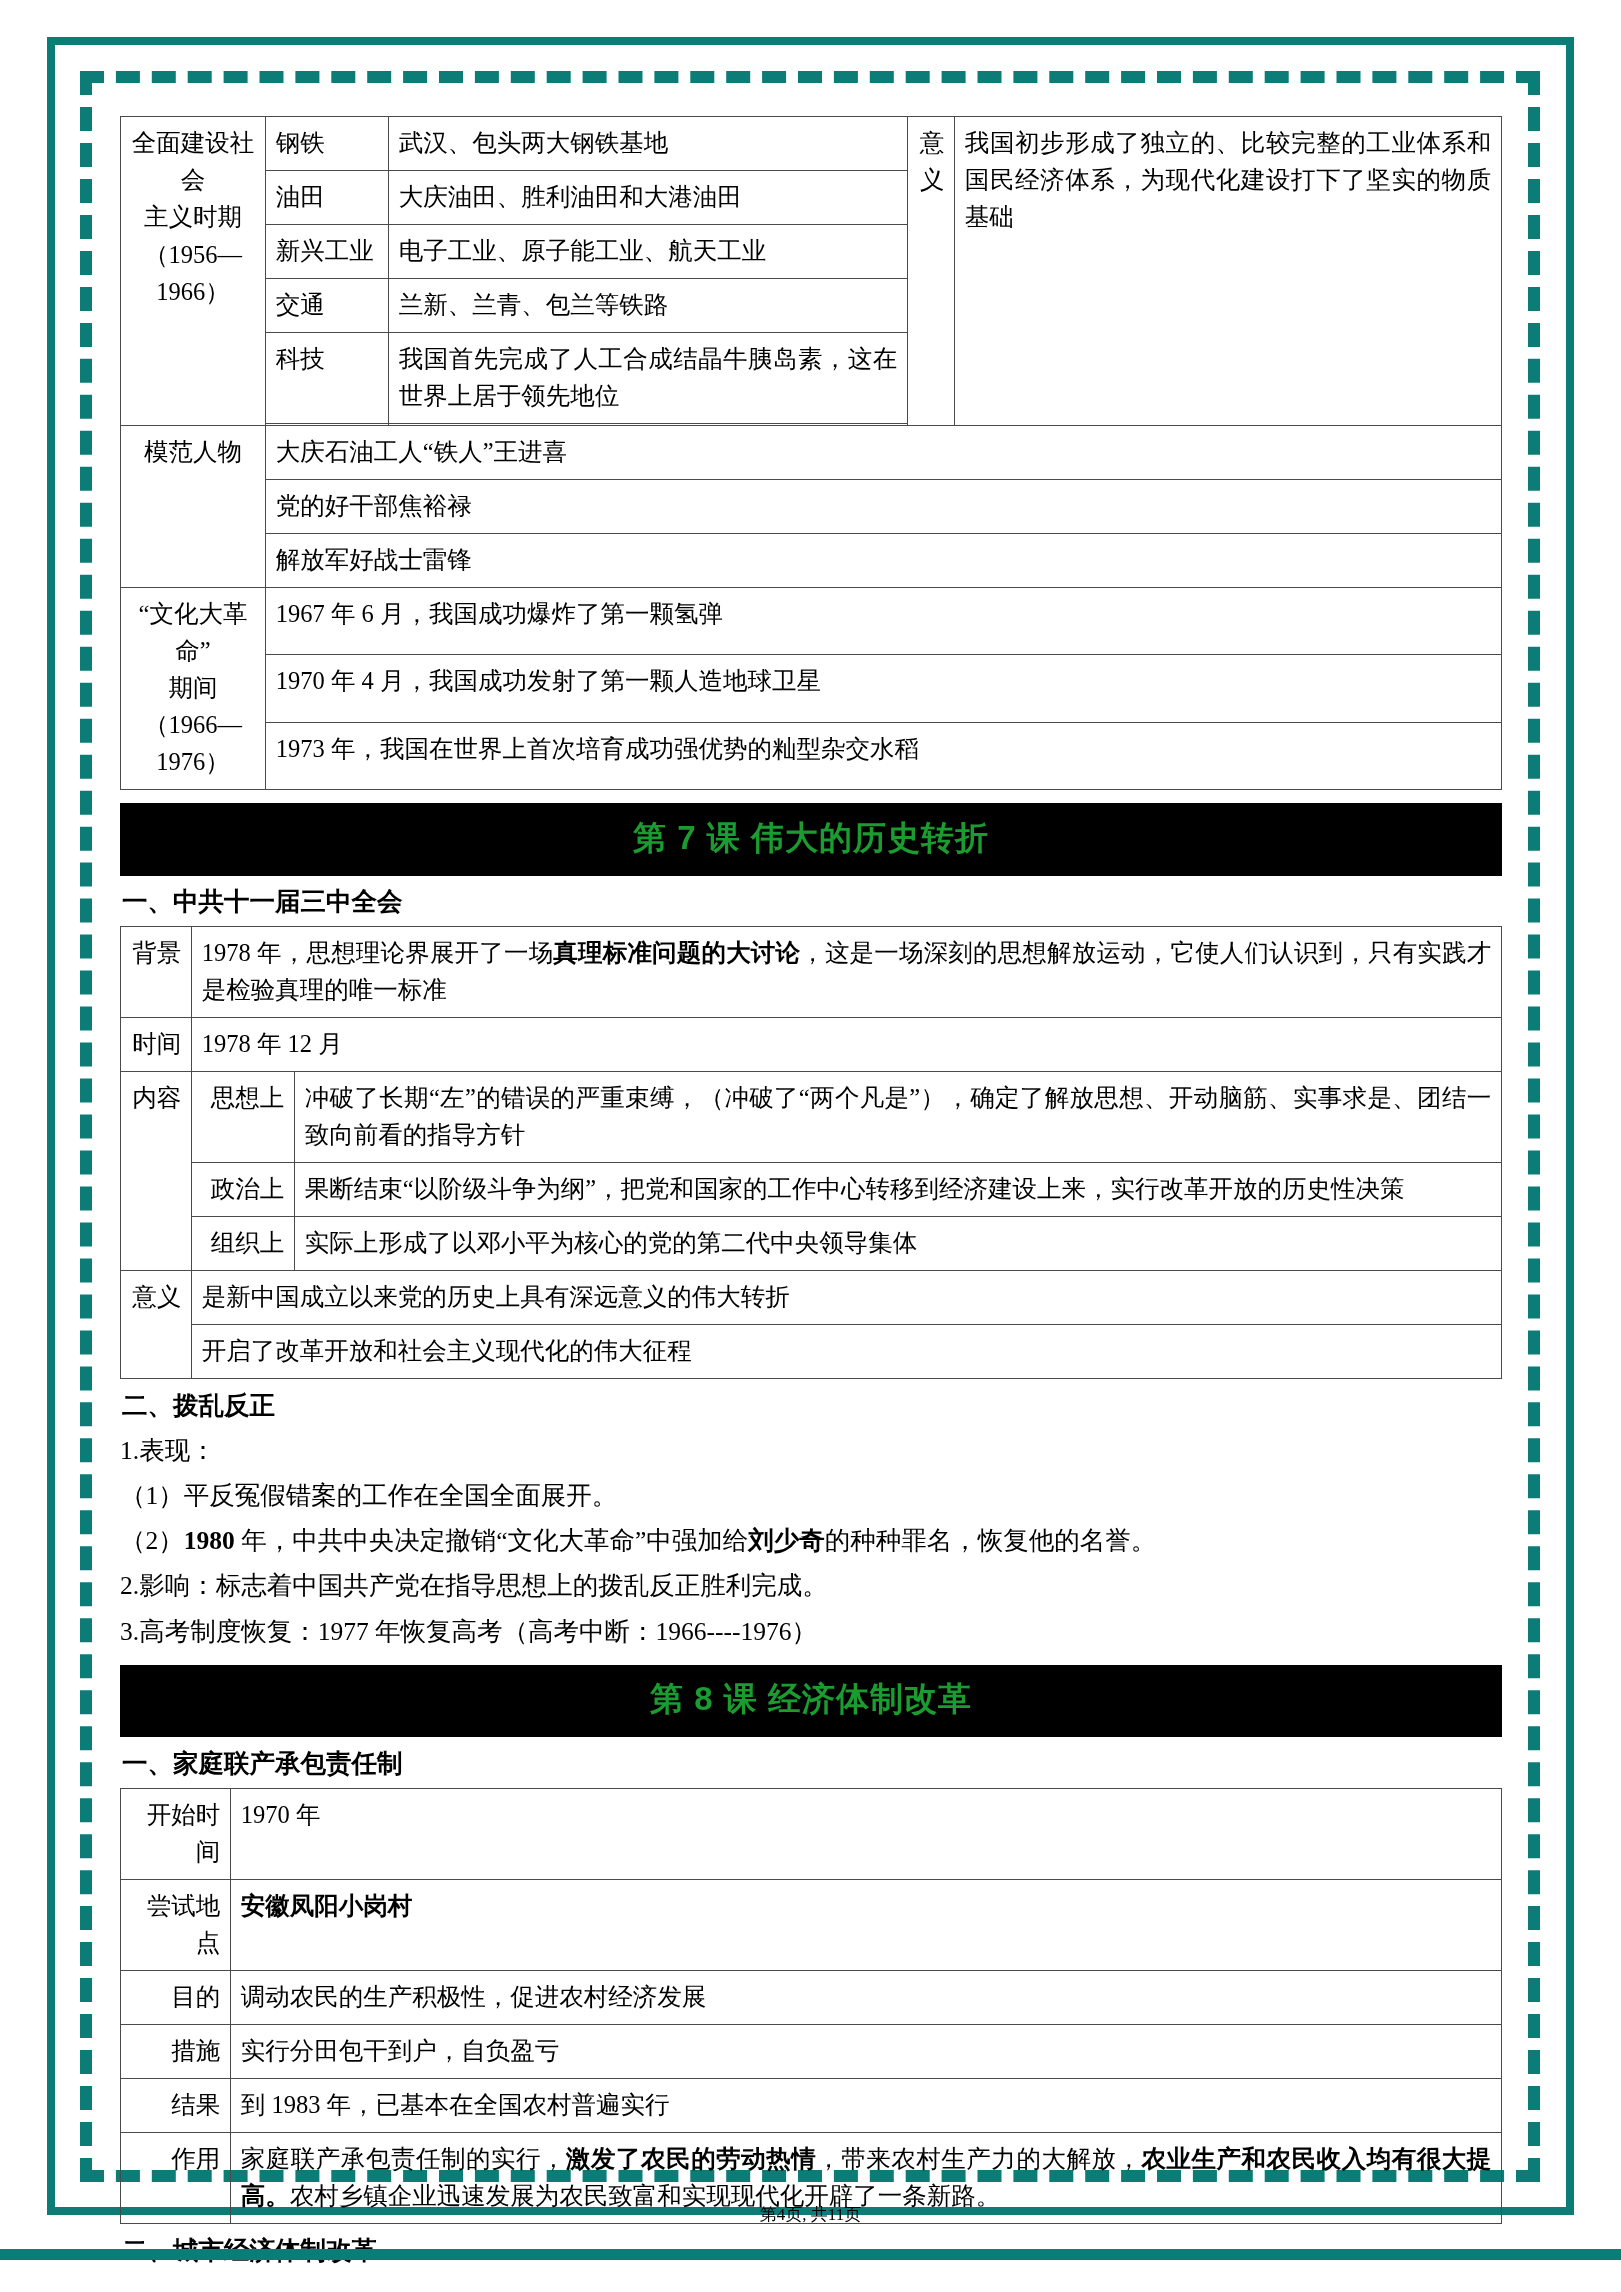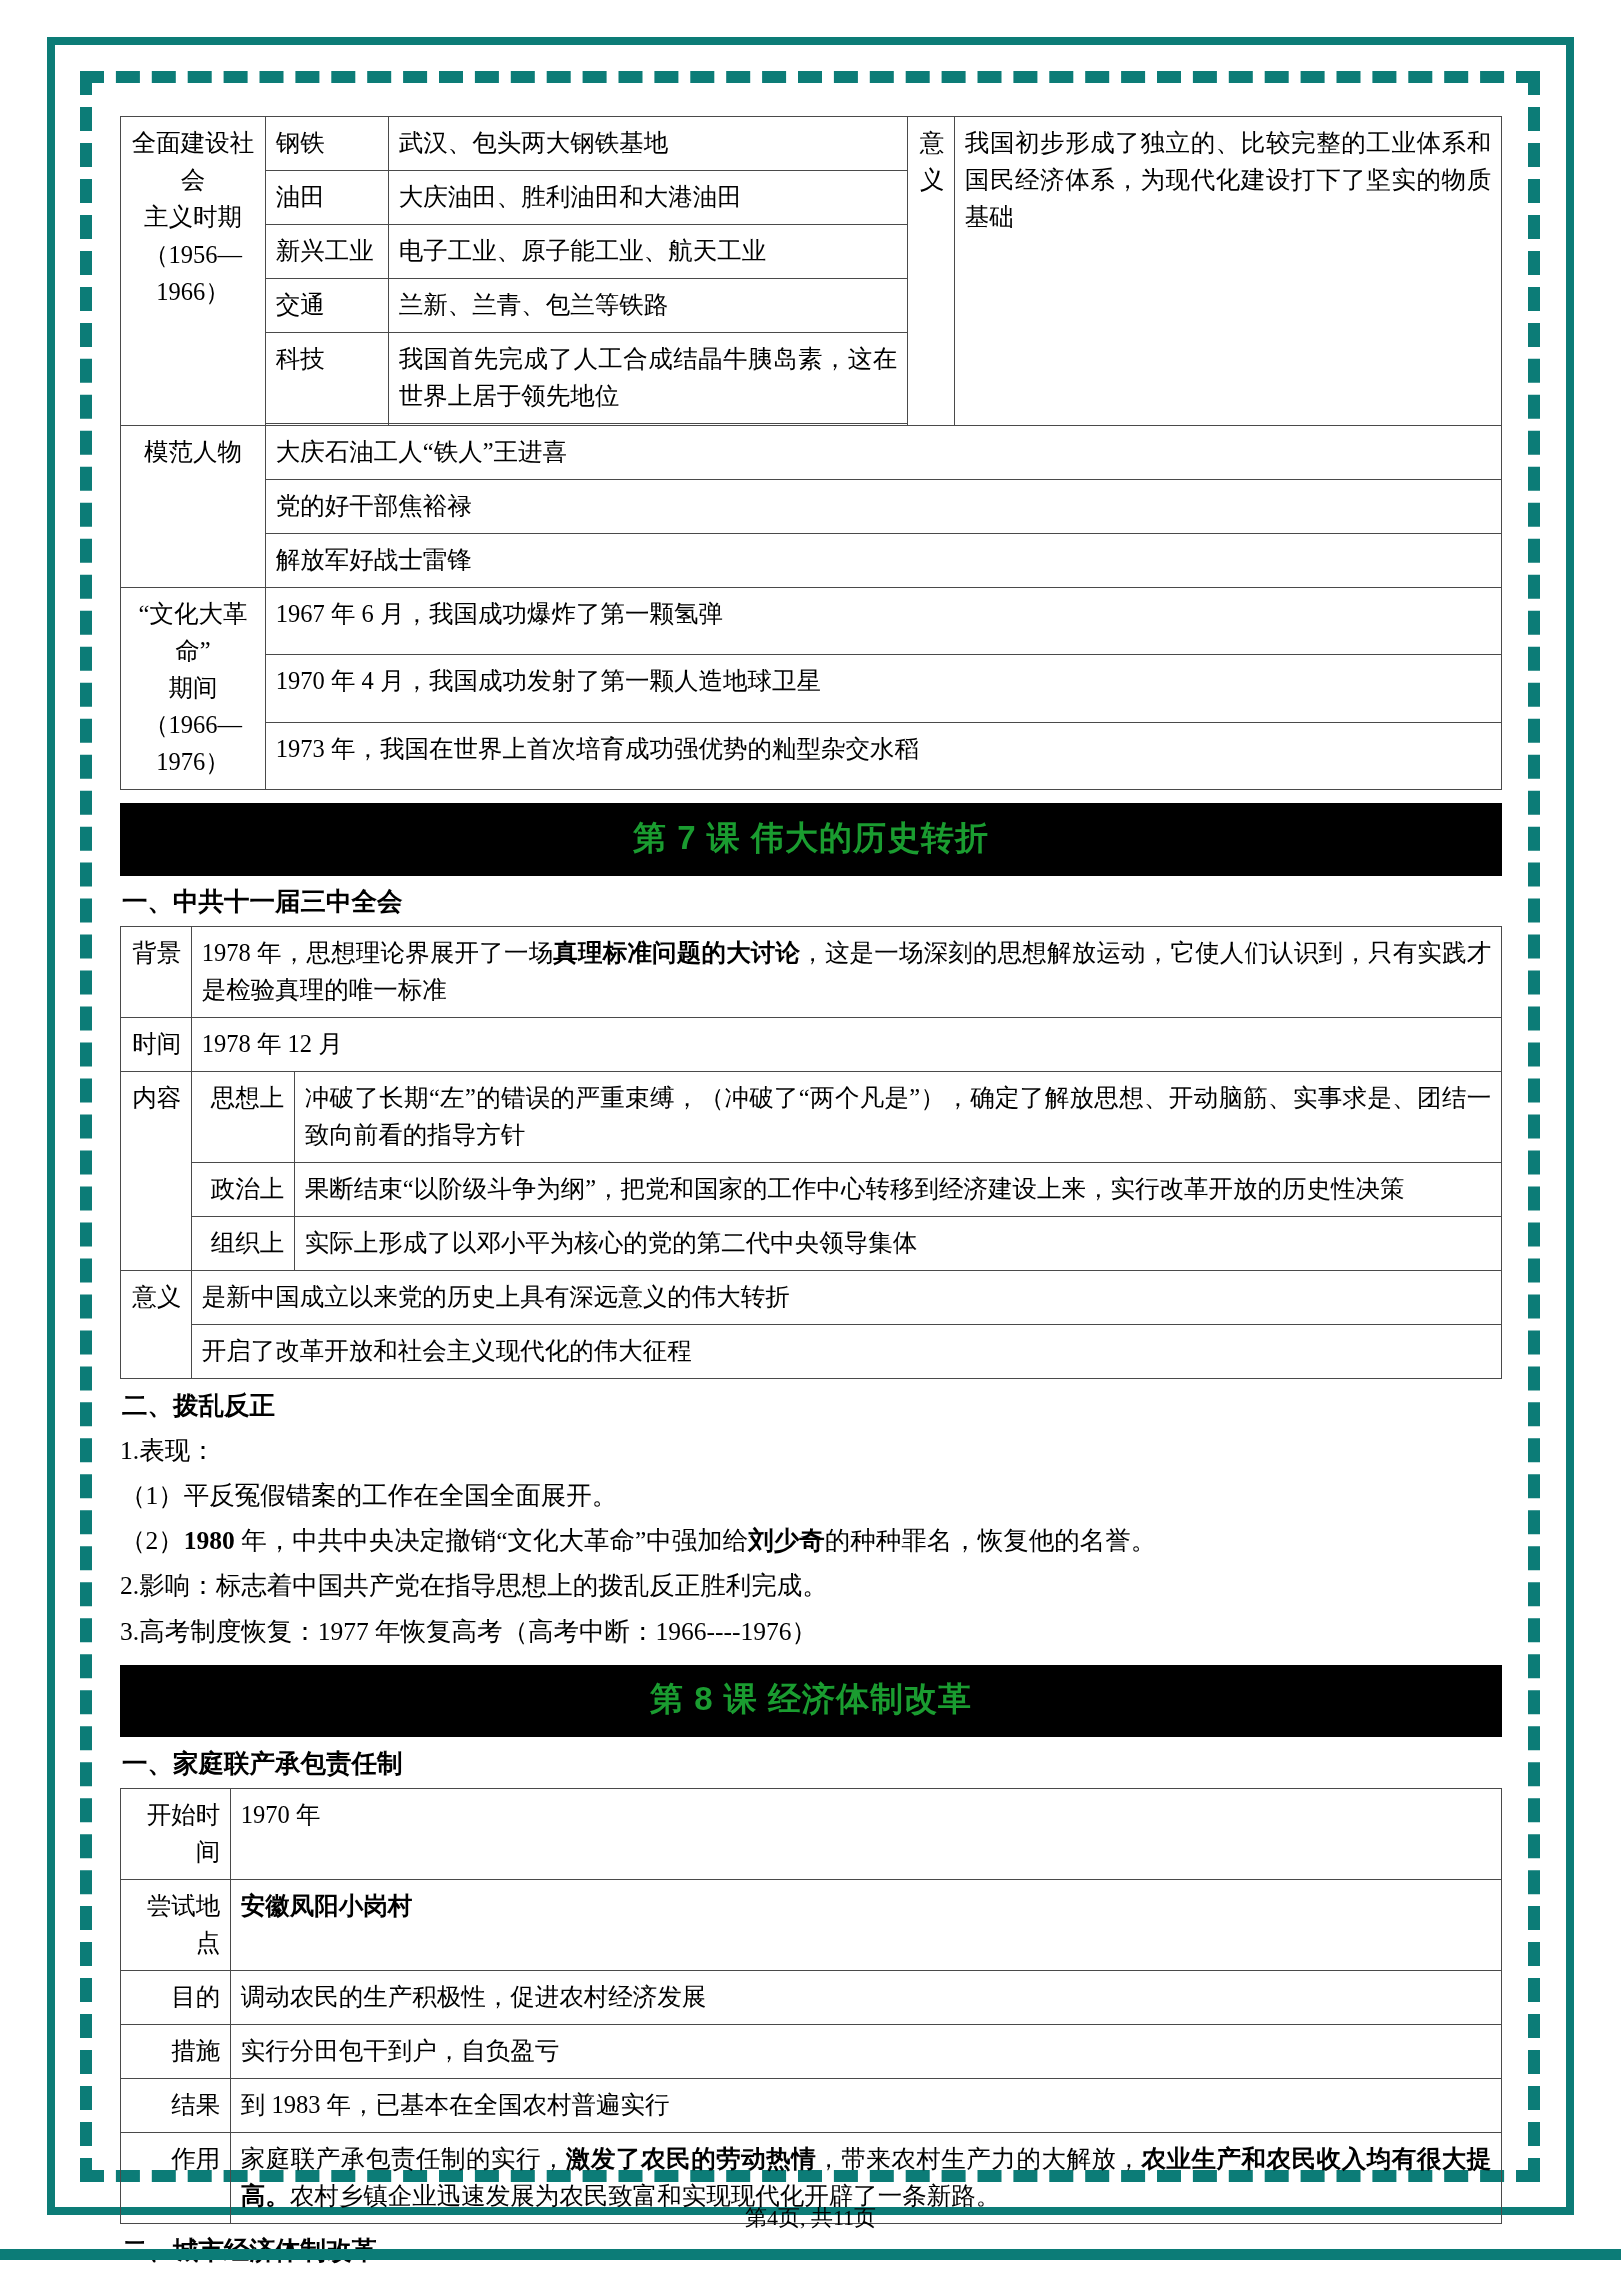--- a/index.html
+++ b/index.html
@@ -104,21 +104,21 @@
     text-align: justify;
     text-align-last: left;
   }
 
   
   .page-num {
     position: absolute;
     left: 0; top: 2203px;
     width: 1621px;
     text-align: center;
-    font-size: 22px;
+    font-size: 17px;
     color: #000;
   }
 
   .tbl-wrap { margin-bottom: 2px; }
 </style>
 </head>
 <body>
 
 <div class="page-frame-solid"></div>
 <div class="page-frame-dashed"></div>

